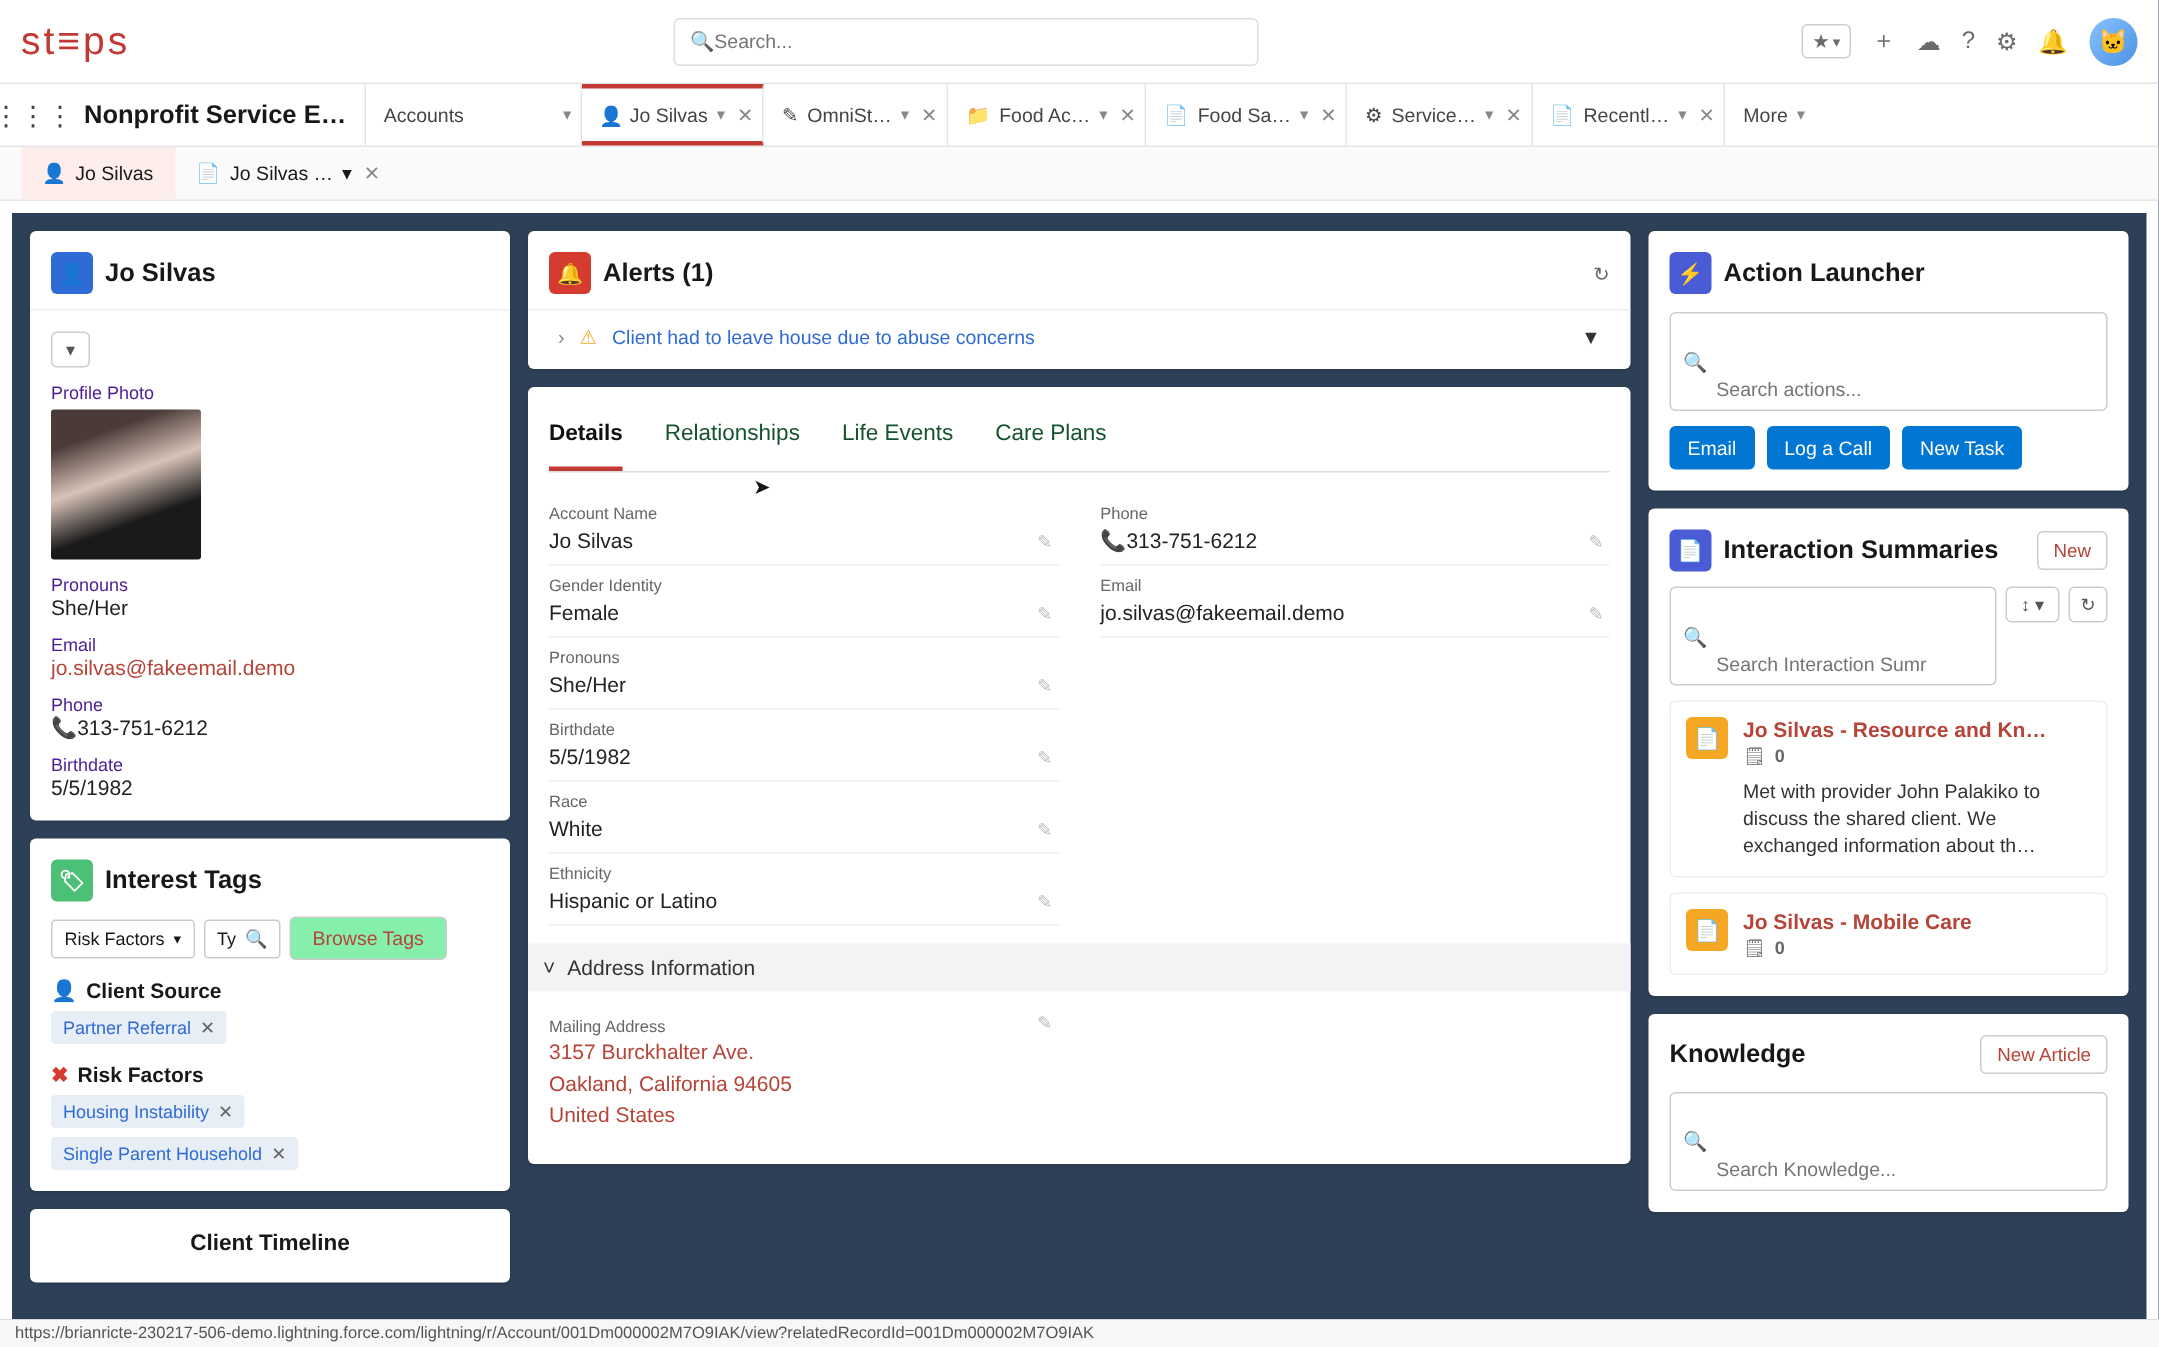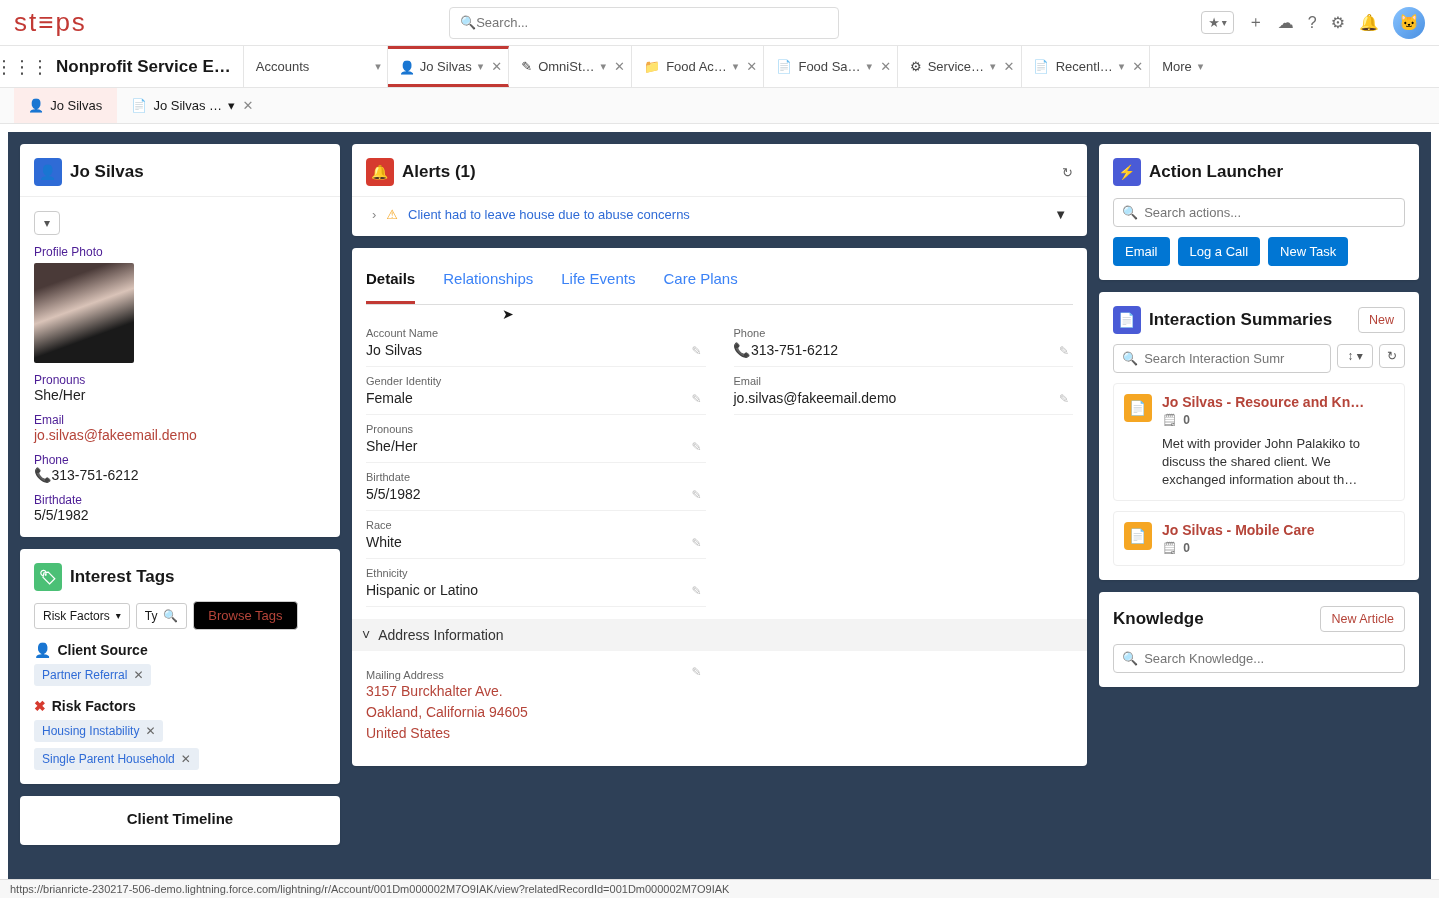--- a/index.html
+++ b/index.html
@@ -1,19 +1,19 @@
 <!DOCTYPE html>
 <html><head>
 <meta charset="utf-8">
 <style>
 * { box-sizing: border-box; margin: 0; padding: 0; font-family: -apple-system, "Segoe UI", Arial, sans-serif; }
 body { background: #fff; font-size: 13px; color: #181818; }
 
 
-.top-header { height: 46px; display: flex; align-items: center; padding: 0 14px; border-bottom: 1px solid #e5e5e5; }
+.top-header { height: 56px; display: flex; align-items: center; padding: 0 14px; border-bottom: 1px solid #e5e5e5; }
 .logo { color: #c23934; font-size: 26px; font-weight: 400; letter-spacing: 2px; }
 .search-box { flex: 0 0 390px; margin-left: auto; margin-right: auto; display:flex; align-items:center; border:1px solid #dcdcdc; border-radius:4px; height:32px; padding:0 10px;}
 .search-box input{ border:none; outline:none; width:100%; font-size:13px; color:#555;}
 .header-icons{ display:flex; align-items:center; gap:14px; color:#6b6b6b;}
 .header-icons .icon-btn{ cursor:pointer; font-size:16px;}
 .avatar { width:32px; height:32px; border-radius:50%; background:linear-gradient(135deg,#89c4ff,#4a90e2); display:flex;align-items:center;justify-content:center;color:#fff;font-size:16px;}
 .star-btn{ border:1px solid #ccc; border-radius:4px; padding:3px 6px; display:flex; gap:2px; align-items:center;}
 
 
 .nav-row{ height:42px; border-bottom:1px solid #e5e5e5; display:flex; align-items:stretch;}
@@ -45,55 +45,55 @@
 
 .lc-stack{ display:flex; flex-direction:column; gap:12px;}
 .sub-card-divider{ border-top:1px solid #eee; margin:10px -14px 14px;}
 .dropdown-btn{ border:1px solid #ccc; border-radius:4px; width:26px; height:24px; display:inline-flex;align-items:center;justify-content:center; font-size:12px; color:#555;}
 .label{ font-size:12px; color:#4c1d95; margin-top:10px;}
 .value{ font-size:14px; color:#222;}
 .link{ color:#b54439;}
 .photo{ width:100px; height:100px; background:linear-gradient(160deg,#4a3a38 20%,#d9c3b8 45%,#1a1a1a 70%); border-radius:2px; margin-top:4px;}
 .tag-row{ display:flex; gap:6px; margin-top:10px; align-items:center;}
 .tag-select{ border:1px solid #ccc; padding:5px 8px; border-radius:3px; font-size:12px; display:flex;align-items:center; gap:6px;}
-.browse-btn{ border:1px solid #ccc; color:#b54439; padding:6px 14px; border-radius:4px; font-size:13px; background:#000000;}
+.browse-btn{ border:1px solid #ccc; color:#b54439; padding:6px 14px; border-radius:4px; font-size:13px; background:#86efac;}
 .tag-group-header{ display:flex; align-items:center; gap:6px; font-size:14px; font-weight:600; margin-top:12px;}
 .tag-chip{ display:inline-flex; align-items:center; gap:6px; background:#e8eef5; border-radius:3px; padding:4px 8px; font-size:12px; color:#2f6bd6; margin-top:6px;}
 .tag-chip .remove{ color:#666;}
 
 
 .mc-stack{ display:flex; flex-direction:column; gap:12px;}
 .alerts-head{ display:flex; align-items:center; justify-content:space-between;}
 .alert-row{ display:flex; align-items:center; padding:10px 6px; font-size:13px; color:#2f6bd6; gap:10px;}
 .alert-row .warn{ color:#f5a623;}
 .alert-expand{ margin-left:auto; color:#333;}
 
 .tabs{ display:flex; border-bottom:1px solid #ddd; gap:28px; margin-bottom:14px;}
-.tabs .tab{ padding:8px 0 14px; font-size:15px; color:#3b82f6; cursor:pointer;}
+.tabs .tab{ padding:8px 0 14px; font-size:15px; color:#14532d; cursor:pointer;}
 .tabs .tab.active{ color:#111; font-weight:600; border-bottom:3px solid #c23934;}
 .cursor-ptr{ position:absolute; font-size:14px;}
 
 .detail-grid{ display:grid; grid-template-columns:1fr 1fr; column-gap:28px;}
 .field{ padding:8px 0; border-bottom:1px solid #f0f0f0; position:relative;}
 .field .flabel{ font-size:11px; color:#666;}
 .field .fvalue{ font-size:14px; color:#222; margin-top:3px;}
 .field .pencil{ position:absolute; right:4px; bottom:8px; color:#bbb; font-size:12px;}
 .section-header{ display:flex; align-items:center; gap:8px; background:#f3f3f3; padding:8px 10px; font-size:14px; font-weight:500; margin:12px -14px 10px; color:#333;}
 .address-block{ font-size:14px; line-height:1.5;}
 .map{ margin-top:10px; height:110px; border:1px solid #e0e0e0; border-radius:3px; background:linear-gradient(120deg,#f1f3f0 30%,#fdf3c8 35%,#f1f3f0 40%,#f1f3f0 55%,#fdf3c8 60%,#f1f3f0 65%); position:relative;}
 .map-label{ position:absolute; left:98px; top:70px; font-size:11px; font-weight:600; color:#666; letter-spacing:1px;}
 .map-pin{ position:absolute; left:160px; top:60px; color:#d63b2f; font-size:28px;}
 
 
 .rc-stack{ display:flex; flex-direction:column; gap:12px;}
 .action-btns{ display:flex; gap:8px; margin-top:10px;}
 .action-btn{ background:#0176d3; color:#fff; border:none; border-radius:4px; padding:7px 12px; font-size:13px;}
 .outline-btn{ border:1px solid #ccc; color:#b54439; background:#fff; border-radius:4px; padding:5px 10px; font-size:12.5px;}
 .search-input{ border:1px solid #ccc; border-radius:4px; display:flex; align-items:center; padding:6px 8px; gap:6px;}
-.search-input input{ border:none; outline:none; flex:1; font-size:13px;}
+.search-input input{ border:none; outline:none; flex:1; font-size:13px;margin-top:37px;}
 .summary-item{ border:1px solid #eee; border-radius:4px; padding:10px; margin-top:10px; display:flex; gap:10px;}
 .summary-item .content{ flex:1;}
 .summary-item .stitle{ color:#b54439; font-weight:600; font-size:14px;}
 .summary-item .meta{ color:#666; font-size:12px; margin-top:3px; display:flex; gap:6px; align-items:center;}
 .summary-item .snip{ font-size:13px; color:#333; margin-top:8px; line-height:1.4;}
 
 
 .status{ position:fixed; bottom:0; left:0; right:0; background:#f7f7f7; border-top:1px solid #ddd; font-size:11px; color:#555; padding:3px 10px;}
 .ln{ font-weight:400;}
 </style>

